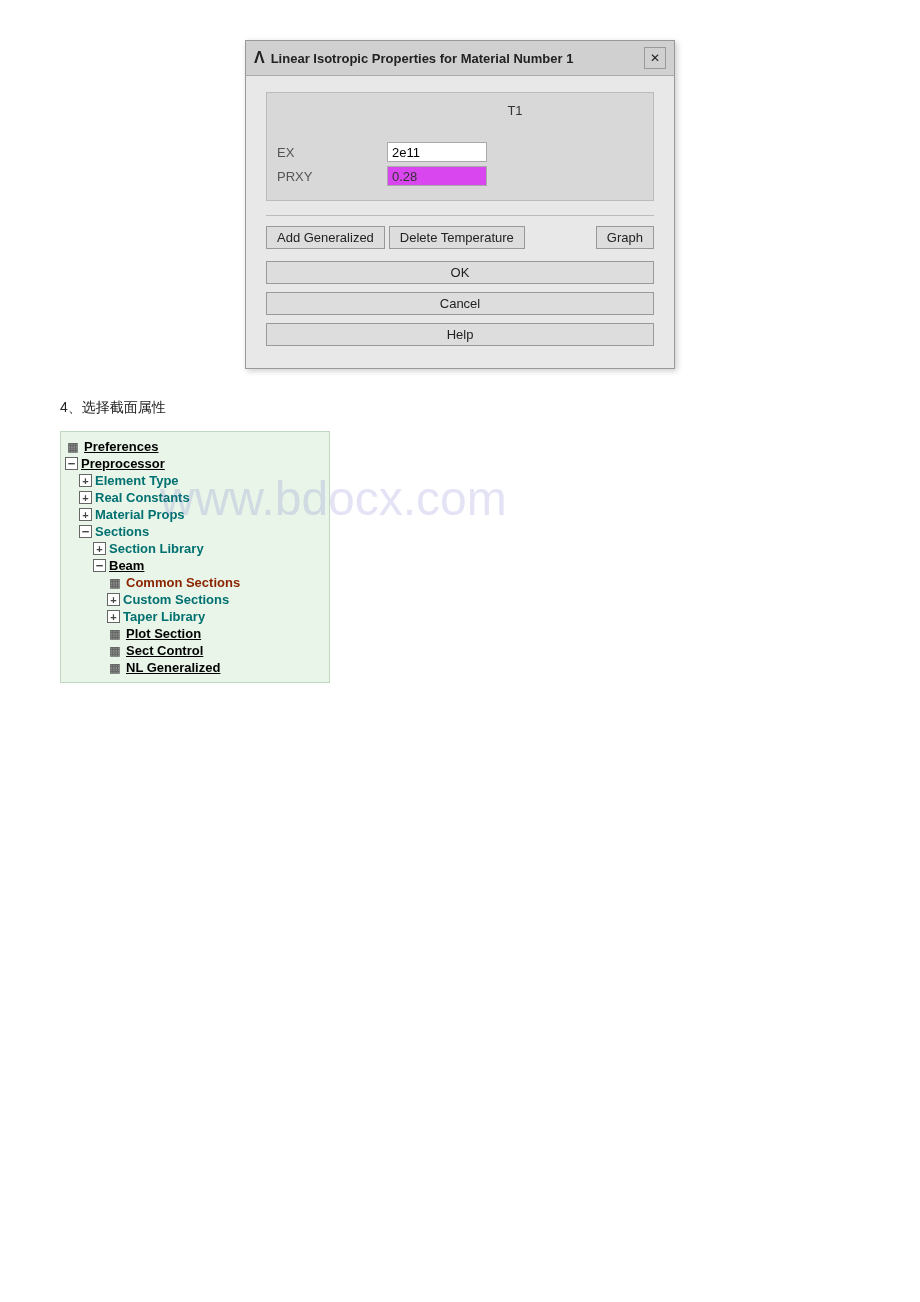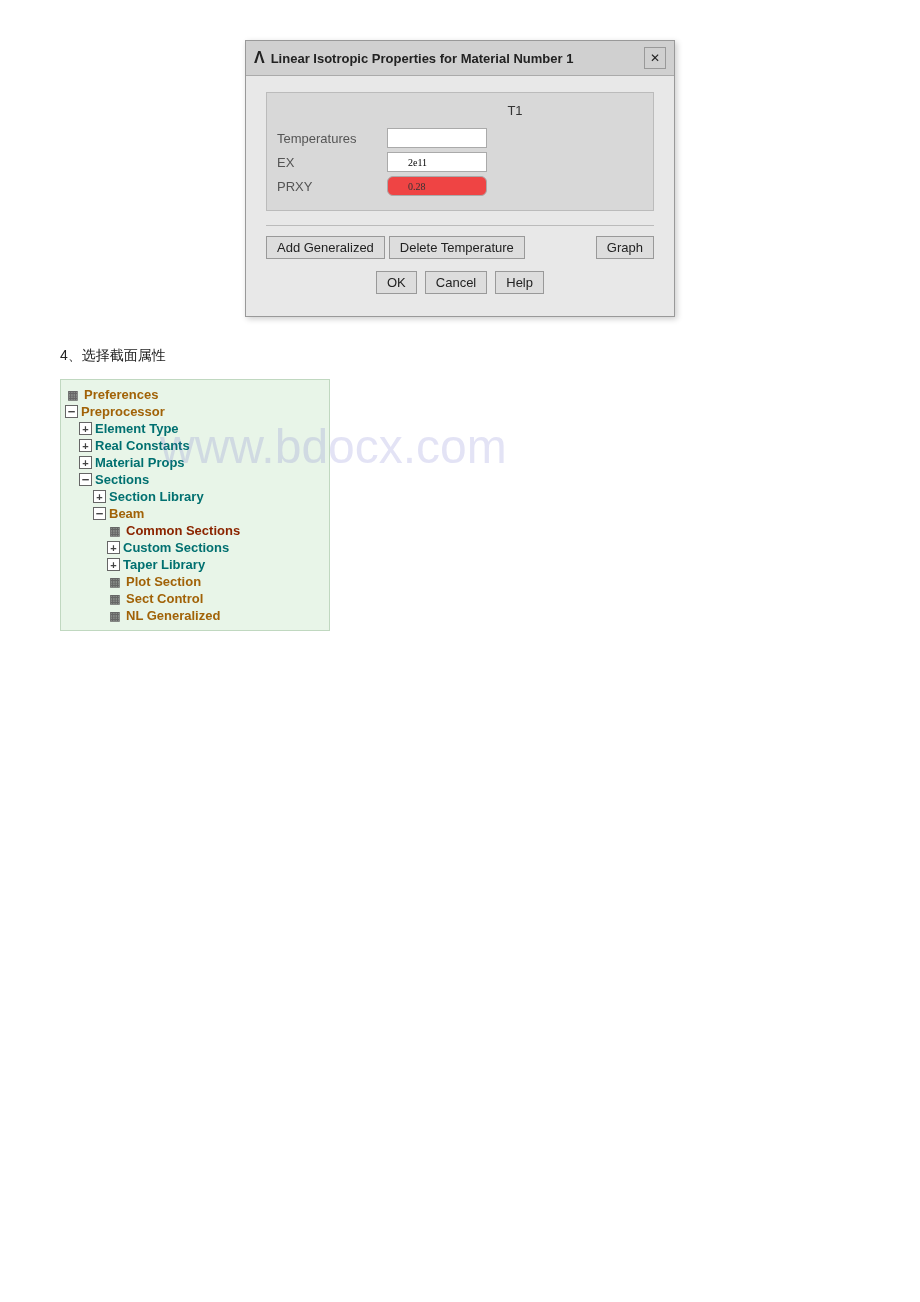--- a/index.html
+++ b/index.html
@@ -61,21 +61,21 @@
       margin-bottom: 14px;
     }
     .dialog-table-area {
       background: #d8d8d8;
       border: 1px solid #bbb;
       padding: 10px;
       margin-bottom: 14px;
     }
     .table-header-row {
       display: flex;
-      margin-bottom: 8px;
+      margin-bottom: 22px;
     }
     .table-label-col {
       width: 110px;
     }
     .table-value-col {
       flex: 1;
       text-align: center;
     }
     .col-header {
       text-align: center;
@@ -91,28 +91,26 @@
     .row-label {
       width: 110px;
       font-size: 13px;
       color: #555;
     }
     .row-input {
       width: 100px;
       height: 20px;
       border: 1px solid #aaa;
       background: #fff;
-      font-size: 10px;
-      padding: 1px 20px;
-      font-family: Liberation Serif, serif;
+      font-size: 13px;
+      padding: 1px 4px;
     }
     .row-input.highlighted {
-      background: #ef4444;
+      background: #d946ef;
       color: #333;
-      border-radius: 6px;
     }
     .dialog-buttons-row {
       display: flex;
       align-items: center;
       gap: 4px;
       margin-bottom: 12px;
       border-top: 1px solid #bbb;
       padding-top: 10px;
     }
     .dialog-btn {
@@ -124,20 +122,21 @@
       color: #222;
     }
     .dialog-btn.graph-btn {
       margin-left: auto;
     }
     .dialog-ok-row {
       display: flex;
       justify-content: center;
       gap: 8px;
       padding-bottom: 6px;
+      flex-direction: column;
     }
 
     
     .step-label {
       font-size: 14px;
       margin-bottom: 14px;
       color: #222;
     }
 
     
@@ -189,21 +188,21 @@
       line-height: 11px;
     }
     .icon-grid {
       color: #666;
       font-size: 12px;
     }
 
     .tree-text {
       font-size: 13px;
     }
-    .color-dark-green { color: #a16207; font-weight: bold; }
+    .color-dark-green { color: #000000; font-weight: bold; text-decoration: underline; }
     .color-blue-green { color: #007070; font-weight: bold; }
     .color-red-brown { color: #8b2500; font-weight: bold; }
 
     
     .content-area {
       position: relative;
       display: inline-block;
     }
     .watermark {
       position: absolute;
@@ -232,24 +231,20 @@
     </div>
     <div class="dialog-close-btn">✕</div>
   </div>
   <div class="dialog-body">
     <div class="dialog-table-area">
       <div class="table-header-row">
         <div class="table-label-col"></div>
         <div class="table-value-col col-header">T1</div>
       </div>
       <div class="table-row">
-        <div class="row-label">Temperatures</div>
-        <input class="row-input" type="text" value="" style="">
-      </div>
-      <div class="table-row">
         <div class="row-label">EX</div>
         <input class="row-input" type="text" value="2e11" style="">
       </div>
       <div class="table-row">
         <div class="row-label">PRXY</div>
         <input class="row-input highlighted" type="text" value="0.28" style="">
       </div>
     </div>
     <div class="dialog-buttons-row">
       <button class="dialog-btn">Add Generalized</button>

